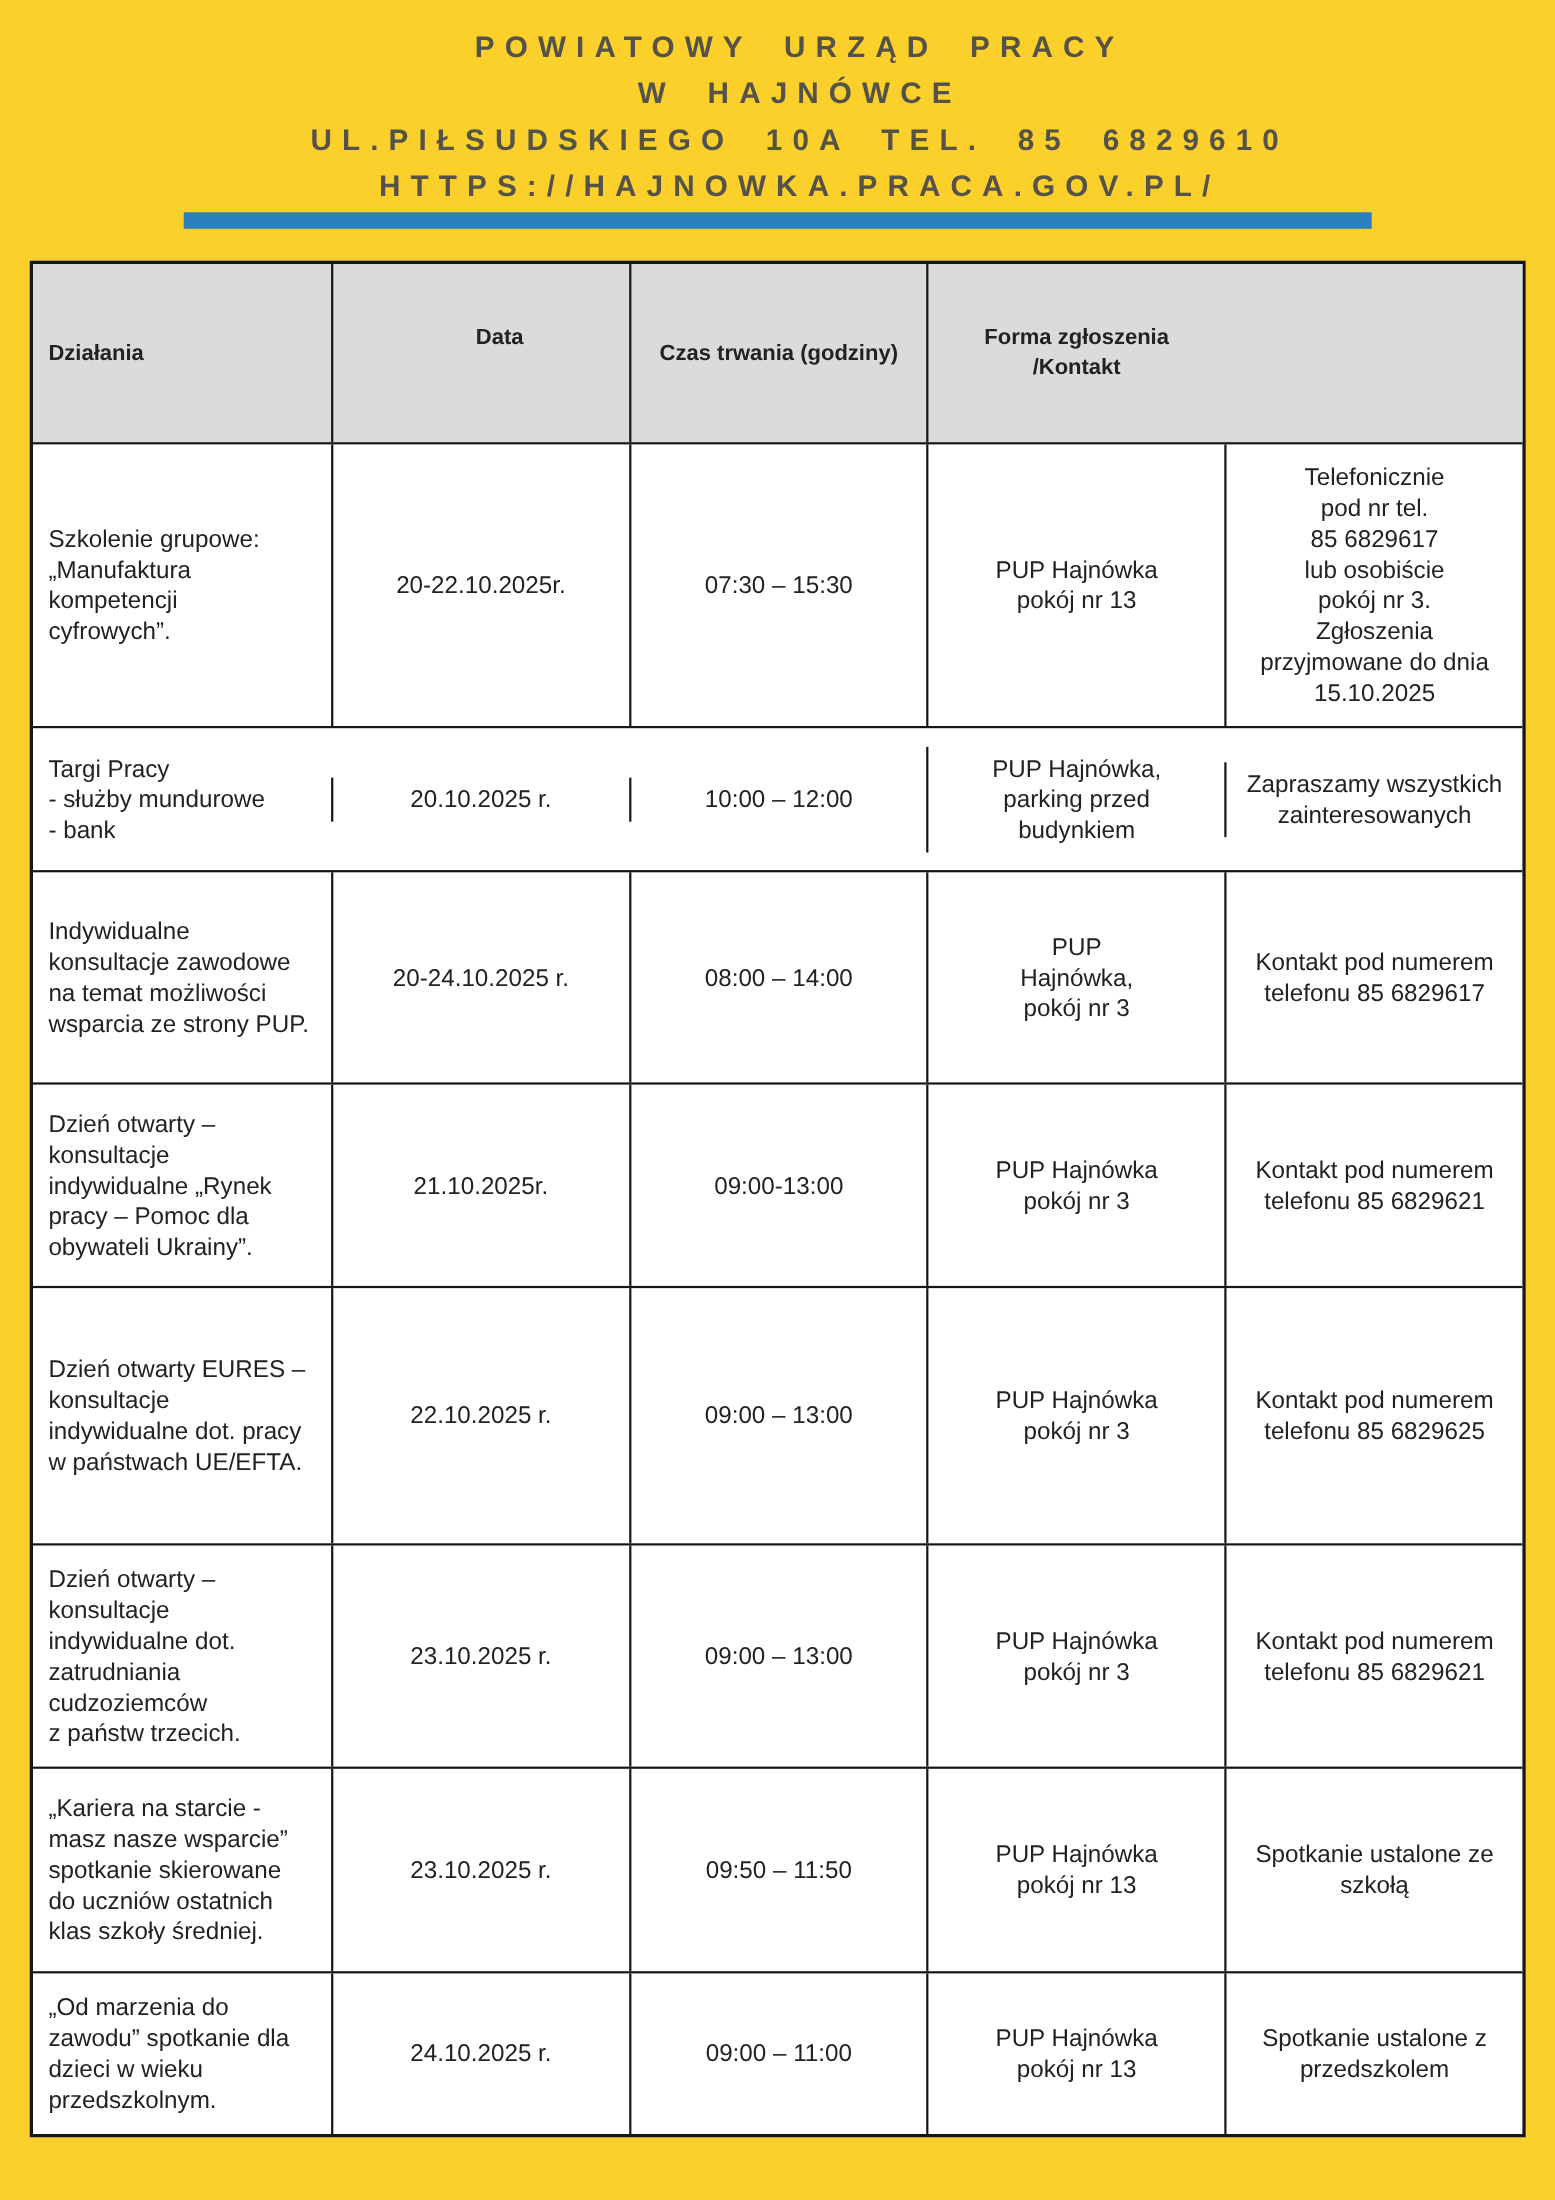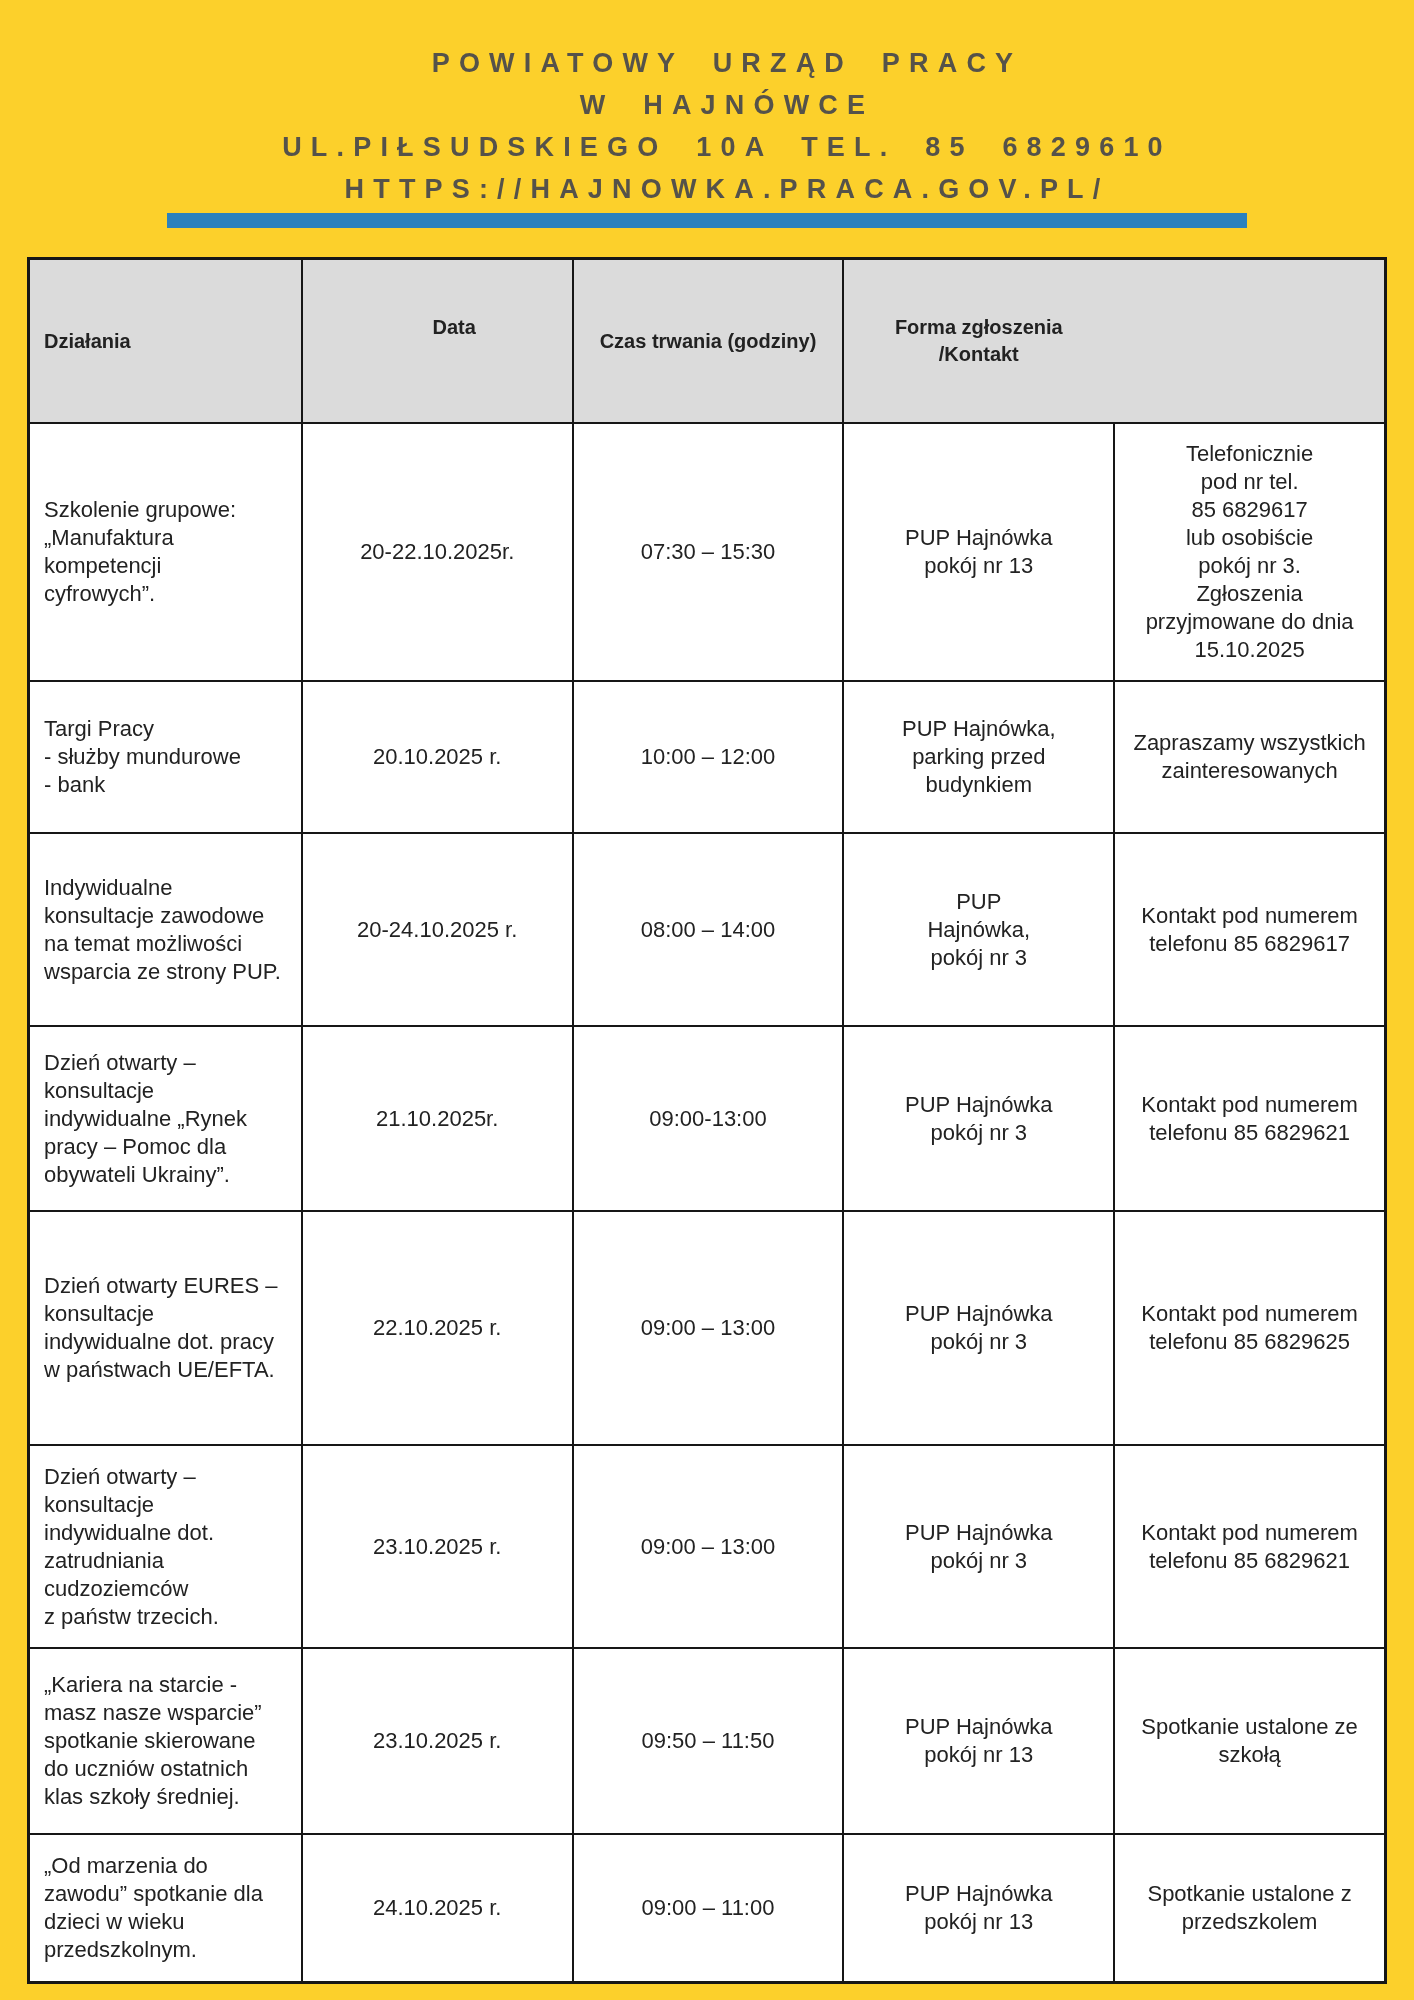--- a/index.html
+++ b/index.html
@@ -16,21 +16,21 @@
     font-family:"Liberation Sans","DejaVu Sans",sans-serif;
     background:#ffffff;
   }
   .page{
     width:1414px;height:2000px;
     background:var(--background);
     overflow:hidden;
   }
   
   .page-header{
-    padding-top:42px;
+    padding-top:22px;
     text-align:center;
     color:var(--header-text);
     margin-left:40px;
   }
   .hdr-line{
     font-size:27px;
     font-weight:bold;
     line-height:42px;
     letter-spacing:0.34em;
     word-spacing:0.45em;
@@ -79,21 +79,21 @@
   }
   .head-row .t-cell{
     font-weight:bold;
     font-size:20px;
     line-height:27px;
   }
   .head-row .lift{position:relative;top:-14px;margin-left:34px;}
   
   .rh{height:162px;}
   .r0{height:258px;}
-  .r1{height:152px;}
+  .r1{height:131px;align-items:center;}
   .r2{height:193px;}
   .r3{height:185px;}
   .r4{height:234px;}
   .r5{height:203px;}
   .r6{height:186px;}
   .r7{height:148px;}
 </style>
 </head>
 <body>
 

